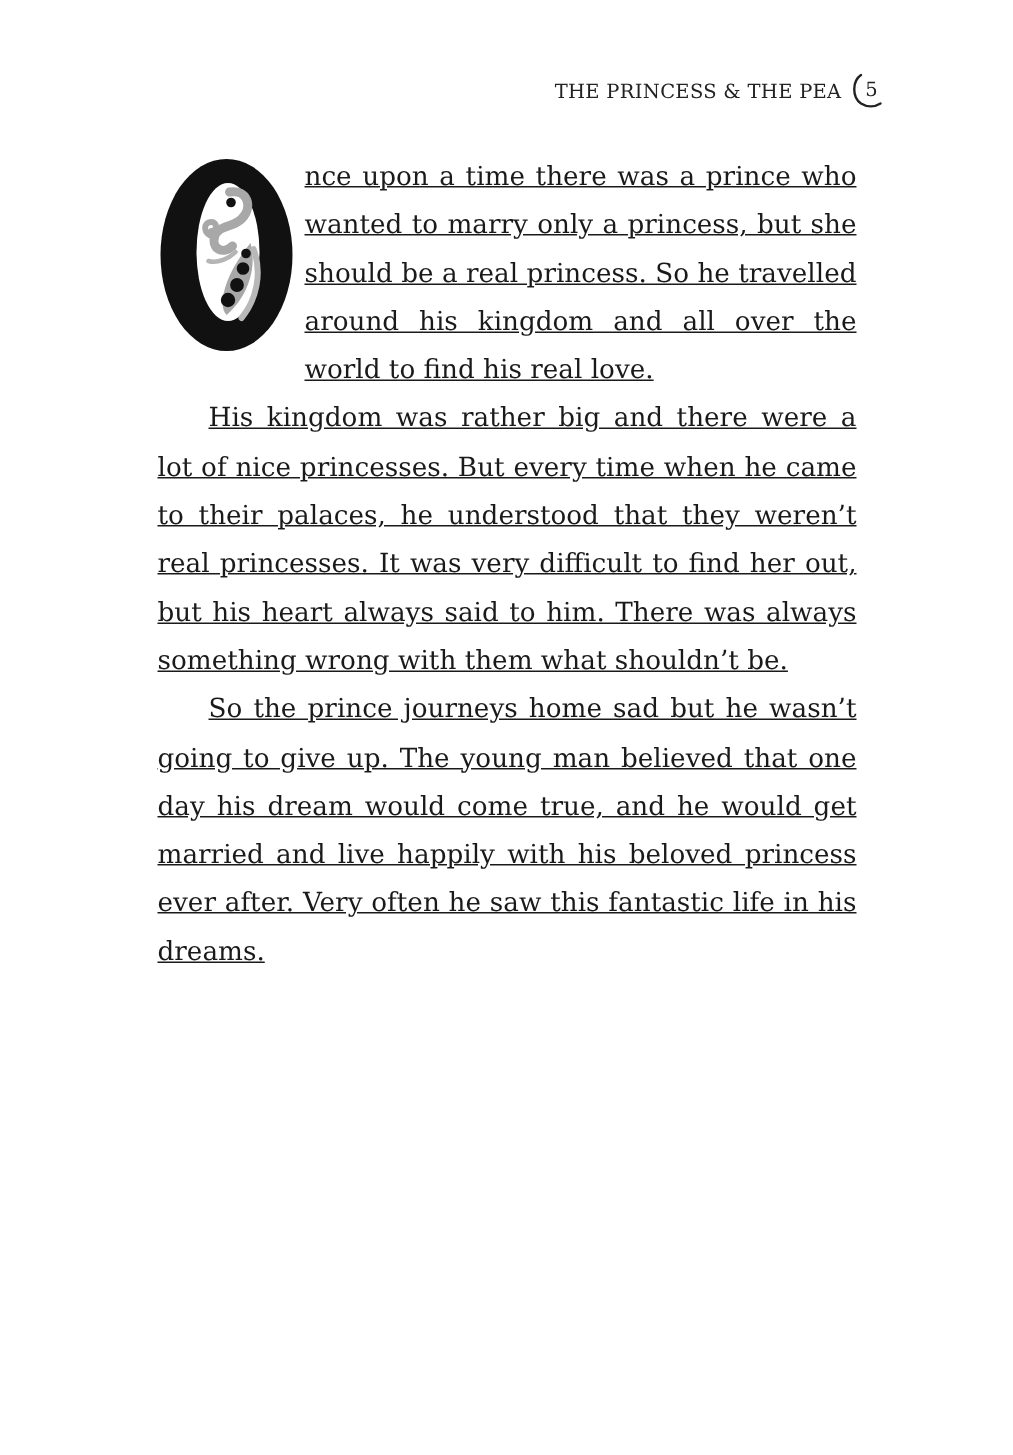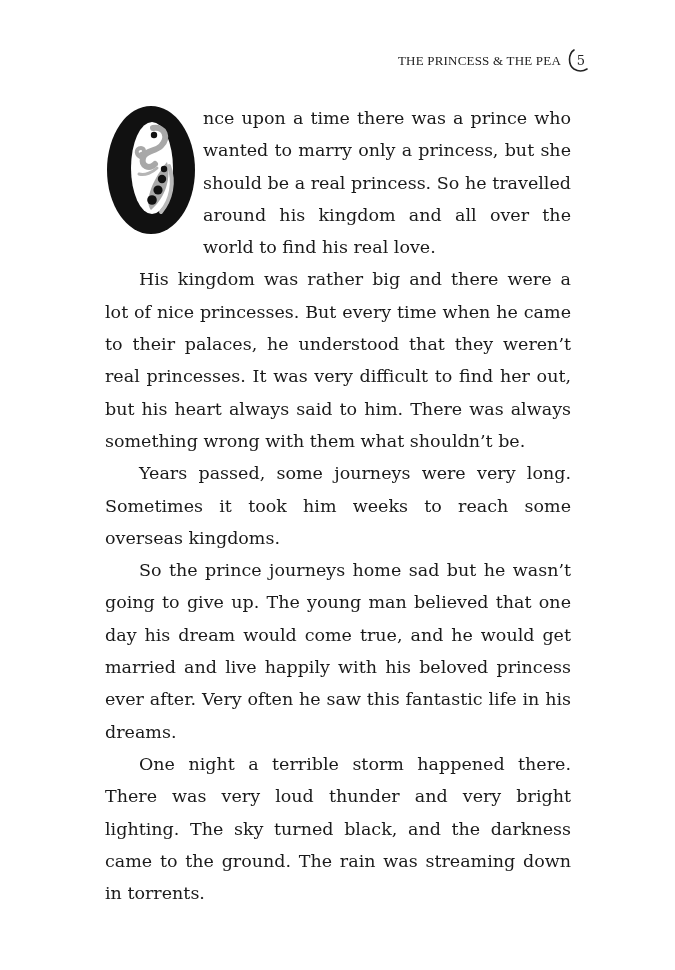--- a/index.html
+++ b/index.html
@@ -20,21 +20,20 @@
       top: 50px;
       right: 88px;
       display: flex;
       align-items: center;
       font-size: 13px;
       letter-spacing: 0.2px;
       color: #222;
     }
     .running-header .title {
       margin-right: 8px;
-      font-family: Liberation Serif, serif;
     }
     .page-num-wrap {
       position: relative;
       width: 18px;
       height: 22px;
       display: flex;
       align-items: center;
       justify-content: center;
     }
     .page-num-wrap svg {
@@ -53,20 +52,21 @@
       left: 105px;
       top: 102px;
       width: 466px;
       font-size: 17.5px;
       line-height: 32.3px;
       text-align: justify;
     }
     .text-block p {
       margin: 0;
       text-indent: 34px;
+      text-decoration: underline;
     }
     .text-block p.first {
       text-indent: 0;
     }
     .dropcap {
       float: left;
       width: 92px;
       height: 132px;
       margin-right: 6px;
       margin-top: 2px;
@@ -103,16 +103,14 @@
 
       <circle cx="49" cy="31" r="3.2" fill="#111"></circle>
       <circle cx="59" cy="65" r="3.2" fill="#111"></circle>
       <circle cx="57" cy="75" r="4.2" fill="#111"></circle>
       <circle cx="53" cy="86" r="4.6" fill="#111"></circle>
       <circle cx="47" cy="96" r="4.8" fill="#111"></circle>
     </svg>
   </div>
   <p class="first">nce upon a time there was a prince who wanted to marry only a princess, but she should be a real princess. So he travelled around his kingdom and all over the world to find his real love.</p>
   <p>His kingdom was rather big and there were a lot of nice princesses. But every time when he came to their palaces, he understood that they weren’t real princesses. It was very difficult to find her out, but his heart always said to him. There was always something wrong with them what shouldn’t be.</p>
-  <p>Years passed, some journeys were very long. Sometimes it took him weeks to reach some overseas kingdoms.</p>
   <p>So the prince journeys home sad but he wasn’t going to give up. The young man believed that one day his dream would come true, and he would get married and live happily with his beloved princess ever after. Very often he saw this fantastic life in his dreams.</p>
-  <p>One night a terrible storm happened there. There was very loud thunder and very bright lighting. The sky turned black, and the darkness came to the ground. The rain was streaming down in torrents.</p>
 </div>
 
 </body></html>

